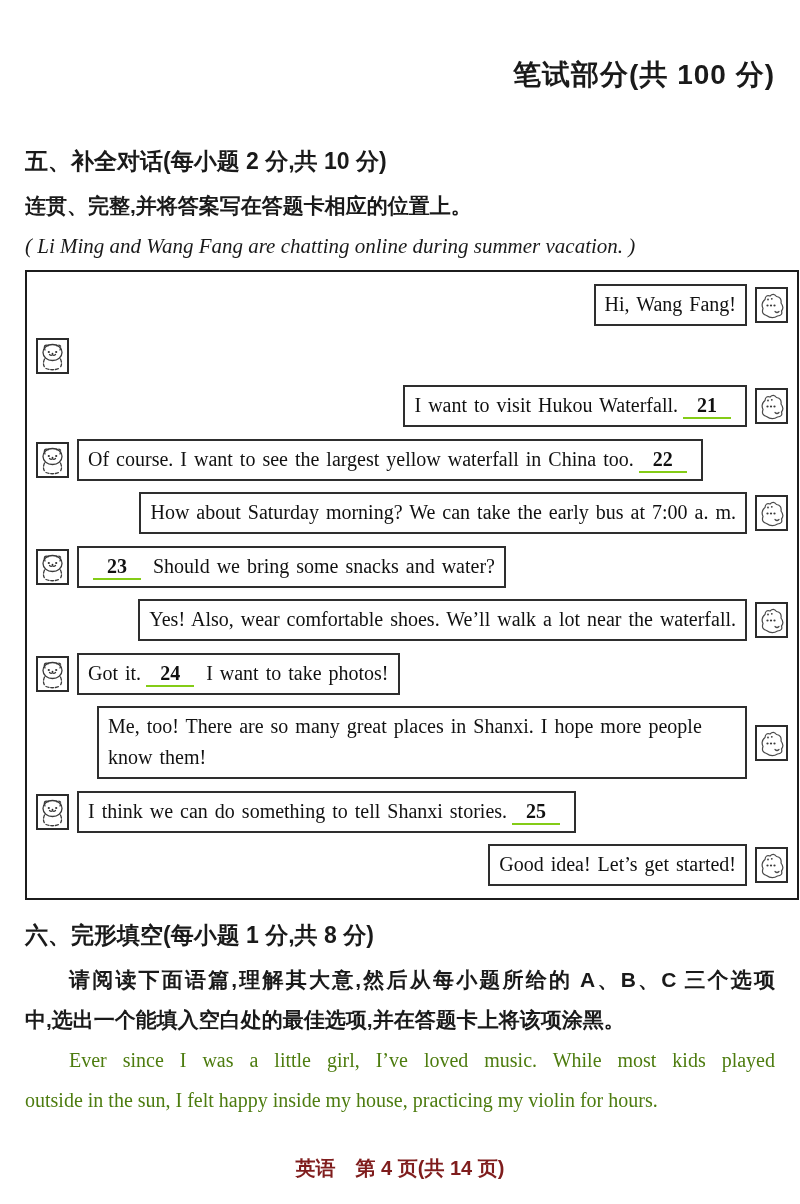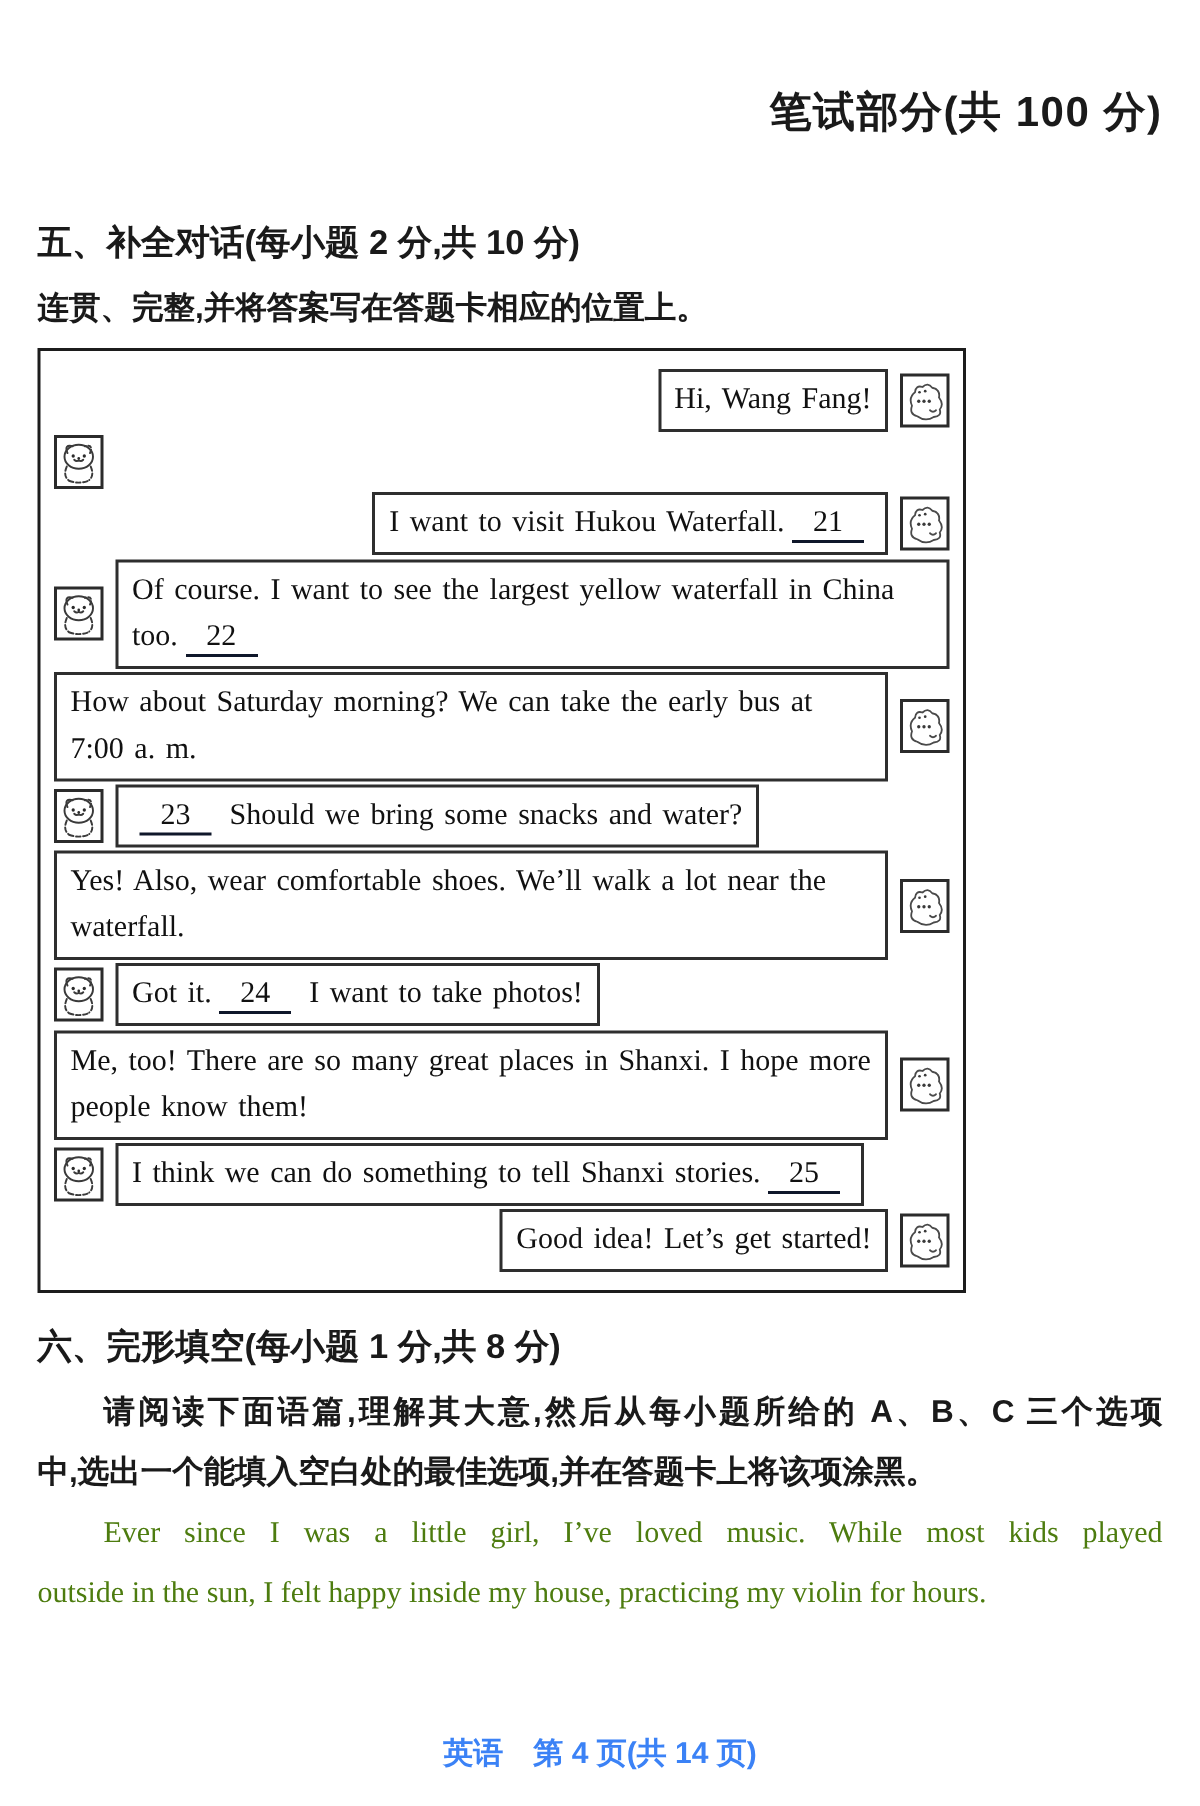--- a/index.html
+++ b/index.html
@@ -36,21 +36,21 @@
   .scene-note {
     font-family:"Liberation Serif", serif;
     font-style:italic;
     font-size:21px;
     line-height:36px;
     margin-top:2px;
   }
 
   .dialog-box {
     margin-top:6px;
-    width:619px;
+    width:774px;
     height:630px;
     border:2px solid #1c1c1c;
     background:#fff;
     padding:12px 9px;
     display:flex;
     flex-direction:column;
     justify-content:space-between;
   }
   .msg-row { display:flex; align-items:center; gap:8px; }
   .msg-row.left  { justify-content:flex-start; }
@@ -75,54 +75,56 @@
     word-spacing:2px;
     max-width:650px;
     color:#111;
   }
   .blank {
     display:inline-block;
     min-width:30px;
     padding:0 14px;
     margin:0 5px;
     text-align:right;
-    border-bottom:2px solid #0f172a;
+    border-bottom:2px solid #84cc16;
     line-height:24px;
+    font-weight:bold;
   }
 
   .sec-six { margin-top:18px; }
 
   .en-passage {
     font-family:"Liberation Serif", serif;
     font-size:20px;
     line-height:40px;
     color:#4d7c0f;
   }
   .en-line1 { text-indent:44px; text-align:justify; text-align-last:justify; }
   .en-line2 { text-align:justify; }
 
   .page-footer {
     position:absolute;
     left:0; bottom:22px;
     width:800px;
     text-align:center;
     font-size:20px; font-weight:600;
-    color:#3b82f6;
+    color:#7f1d1d;
   }
 </style>
 </head>
 <body>
 
 <div class="page">
 
   <div class="doc-title">笔试部分(共 100 分)</div>
 
   <div>
     <div class="sec-heading">五、补全对话(每小题 2 分,共 10 分)</div>
     <div class="zh-para">连贯、完整,并将答案写在答题卡相应的位置上。</div>
+    <div class="scene-note">( Li Ming and Wang Fang are chatting online during summer vacation. )</div>
 
     <div class="dialog-box" id="dialog-box">
         <div class="msg-row right">
           <div class="bubble"><span>Hi, Wang Fang!</span></div>
           <div class="avatar">
             <svg width="27" height="30" viewBox="0 0 27 30">
     <g fill="none" stroke="#4a4a4a" stroke-width="1.2" stroke-linecap="round">
       <path d="M8.5 25.5 Q3 24 5 18.5 Q2.5 13 7 9.5 Q7.5 4.5 12 6 Q15.5 2.5 18.5 6.5 Q24 7.5 23 13 Q26.5 17.5 23.5 21 Q25 25.5 19.5 26 Q14 29.5 8.5 25.5 Z"></path>
       <path d="M17 21.5 Q19 23.5 21 21.5"></path>
     </g>

